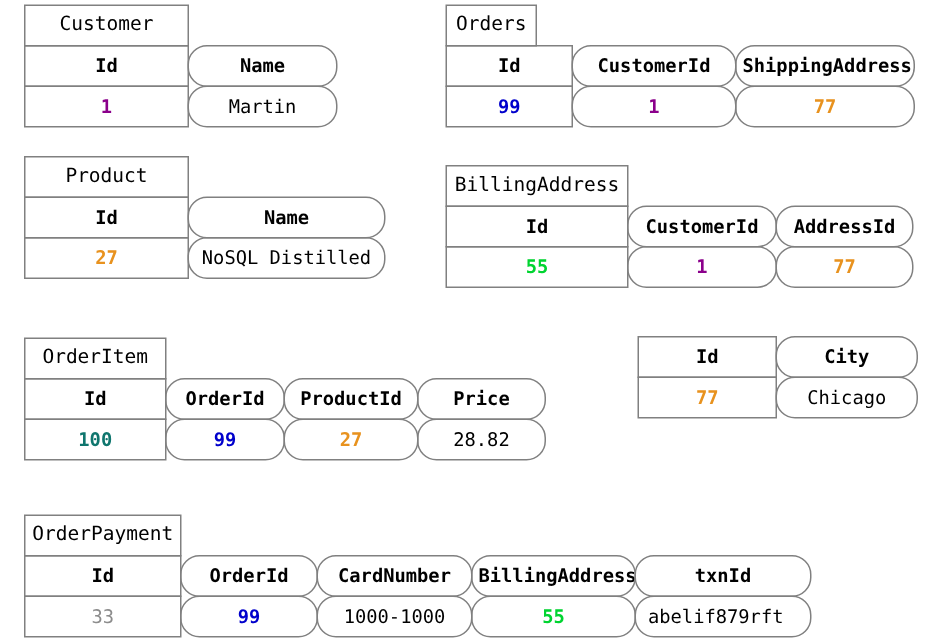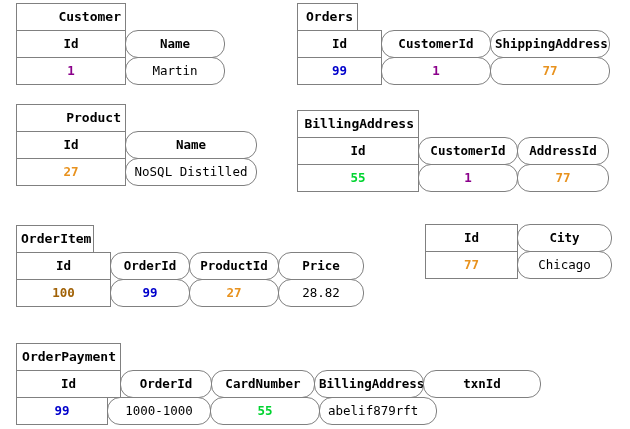--- a/index.html
+++ b/index.html
@@ -31,23 +31,22 @@
     line-height: 26px;
     text-align: center;
     font-size: 12.5px;
     color: #000000;
     white-space: nowrap;
     overflow: hidden;
     padding: 0 4px;
   }
 
   .title-cell {
-    font-weight: bold;
+    font-weight: normal;
     font-size: 13px;
-    text-align: right;
   }
 
   .head-cell {
     font-weight: bold;
     margin-top: -1px;
   }
 
   .data-cell {
     margin-top: -1px;
   }
@@ -55,21 +54,21 @@
   .head-cell + .head-cell,
   .data-cell + .data-cell {
     margin-left: -1px;
     border-radius: 13px;
   }
 
   .v-purple { color: #8B008B; font-weight: bold; }
   .v-blue   { color: #0000CC; font-weight: bold; }
   .v-orange { color: #E8921E; font-weight: bold; }
   .v-green  { color: #00D430; font-weight: bold; }
-  .v-red    { color: #a16207; font-weight: bold; }
+  .v-red    { color: #0f766e; font-weight: bold; }
   .v-gray   { color: #8C8C8C; }
   .v-plain  { color: #000000; }
   .align-left { text-align: left; padding-left: 8px; }
 </style>
 </head>
 <body>
 
 <div id="canvas">
     <div class="entity" style="left: 16px; top: 3px;">
       <div class="title-row">
@@ -122,21 +121,21 @@
         <div class="cell head-cell" style="width: 92px;">AddressId</div>
       </div>
       <div class="body-row">
         <div class="cell data-cell v-green" style="width: 122px;">55</div>
         <div class="cell data-cell v-purple" style="width: 100px;">1</div>
         <div class="cell data-cell v-orange" style="width: 92px;">77</div>
       </div>
     </div>
     <div class="entity" style="left: 16px; top: 225px;">
       <div class="title-row">
-        <div class="cell title-cell" style="width: 78px;">OrderItem</div>
+        <div class="cell title-cell" style="width: 95px;">OrderItem</div>
       </div>
       <div class="body-row">
         <div class="cell head-cell" style="width: 95px;">Id</div>
         <div class="cell head-cell" style="width: 80px;">OrderId</div>
         <div class="cell head-cell" style="width: 90px;">ProductId</div>
         <div class="cell head-cell" style="width: 86px;">Price</div>
       </div>
       <div class="body-row">
         <div class="cell data-cell v-red" style="width: 95px;">100</div>
         <div class="cell data-cell v-blue" style="width: 80px;">99</div>
@@ -159,19 +158,20 @@
         <div class="cell title-cell" style="width: 105px;">OrderPayment</div>
       </div>
       <div class="body-row">
         <div class="cell head-cell" style="width: 105px;">Id</div>
         <div class="cell head-cell" style="width: 92px;">OrderId</div>
         <div class="cell head-cell" style="width: 104px;">CardNumber</div>
         <div class="cell head-cell" style="width: 110px;">BillingAddressId</div>
         <div class="cell head-cell" style="width: 118px;">txnId</div>
       </div>
       <div class="body-row">
+        <div class="cell data-cell v-gray" style="width: 105px;">33</div>
         <div class="cell data-cell v-blue" style="width: 92px;">99</div>
         <div class="cell data-cell v-plain" style="width: 104px;">1000-1000</div>
         <div class="cell data-cell v-green" style="width: 110px;">55</div>
         <div class="cell data-cell v-plain align-left" style="width: 118px;">abelif879rft</div>
       </div>
     </div>
   </div>
 
 </body></html>

